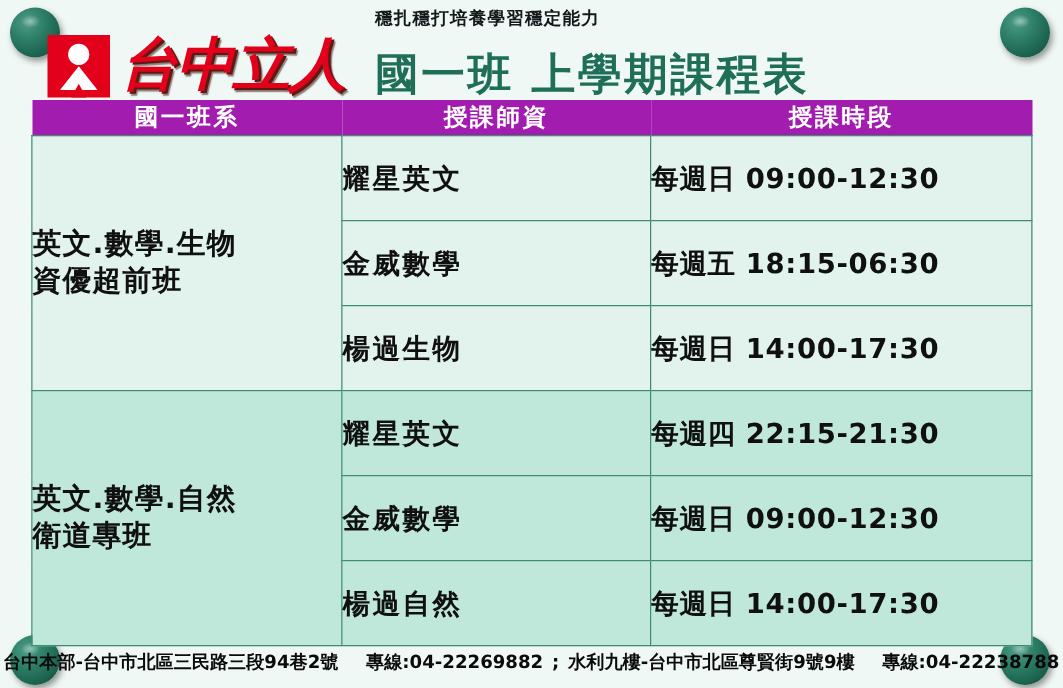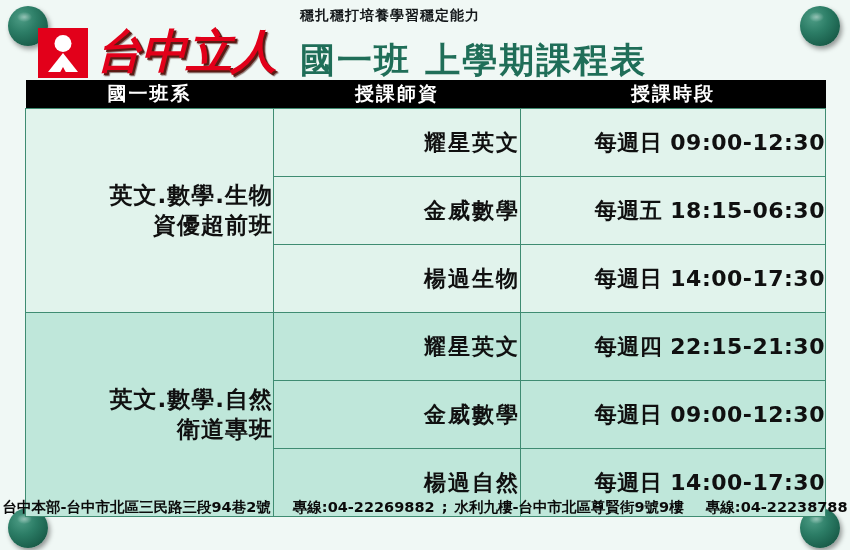--- a/index.html
+++ b/index.html
@@ -136,33 +136,33 @@
   
   .sched {
     position: absolute;
     left: 25px;
     top: 80px;
     width: 800px;
     border-collapse: collapse;
     table-layout: fixed;
   }
   .sched th {
-    background: #000000;
+    background: #a21caf;
     color: #ffffff;
     font-size: 19px;
     font-weight: bold;
     letter-spacing: 2px;
     height: 28px;
     padding: 0;
     border: none;
   }
   .sched td {
     border: 1px solid #3f8c72;
     padding: 0;
-    text-align: right;
+    text-align: left;
     vertical-align: middle;
     color: #101010;
   }
   .col-prog { width: 248px; }
   .col-tchr { width: 247px; }
   .col-time { width: 305px; }
 
   .blk-a td { background: #e1f3ec; }
   .blk-b td { background: #bfe7da; }
 
@@ -182,21 +182,21 @@
   td.time-cell {
     font-size: 22px;
     font-weight: bold;
     letter-spacing: 0.5px;
   }
 
   
   .footer {
     position: absolute;
     left: 0;
-    top: 498px;
+    top: 520px;
     width: 850px;
     text-align: center;
     font-size: 14.5px;
     font-weight: bold;
     color: #0b0b0b;
     letter-spacing: 0px;
     white-space: nowrap;
   }
   .footer .sep { padding: 0 2px; }
   .footer .gap { display: inline-block; width: 12px; }

